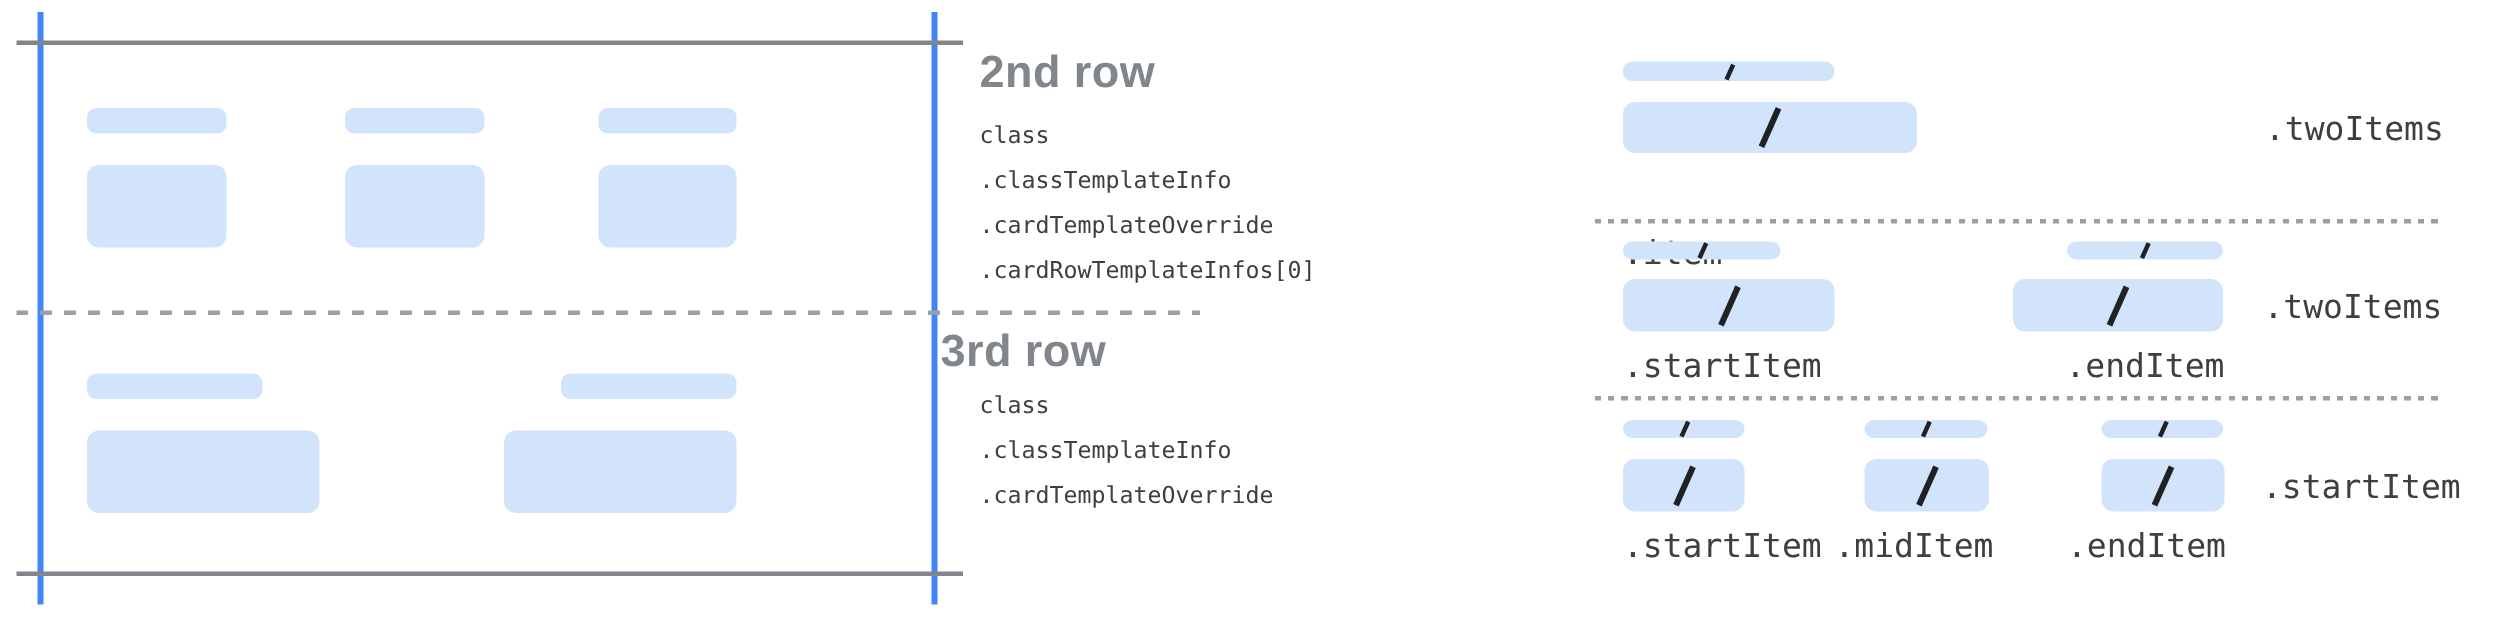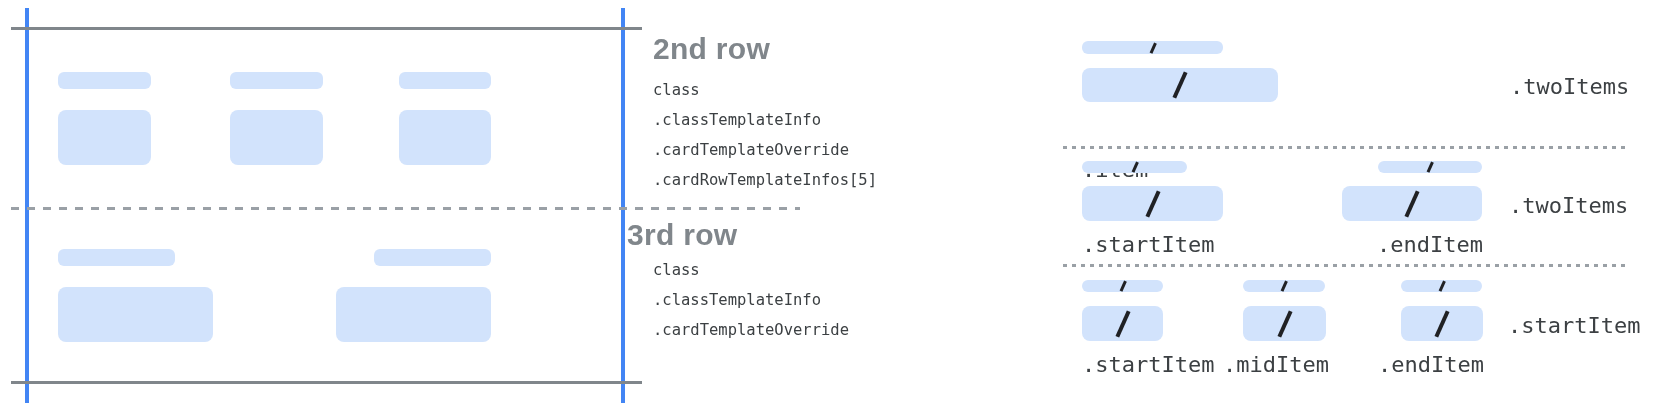--- a/index.html
+++ b/index.html
@@ -77,21 +77,21 @@
     <div class="abs bar small" style="left:374px;top:249px;width:117px;height:17px;"></div>
     <div class="abs bar" style="left:336px;top:287px;width:155px;height:55px;"></div>
   </div>
 
   <div>
     <div class="abs heading" style="left:653px;top:33px;">2nd row</div>
     <div class="abs code mid-code" style="left:653px;top:75px;">
       <div>class</div>
       <div>.classTemplateInfo</div>
       <div>.cardTemplateOverride</div>
-      <div>.cardRowTemplateInfos[5]</div>
+      <div>.cardRowTemplateInfos[0]</div>
     </div>
 
     <div class="abs heading" style="left:627px;top:219px;">3rd row</div>
     <div class="abs code mid-code" style="left:653px;top:255px;">
       <div>class</div>
       <div>.classTemplateInfo</div>
       <div>.cardTemplateOverride</div>
     </div>
   </div>
 

